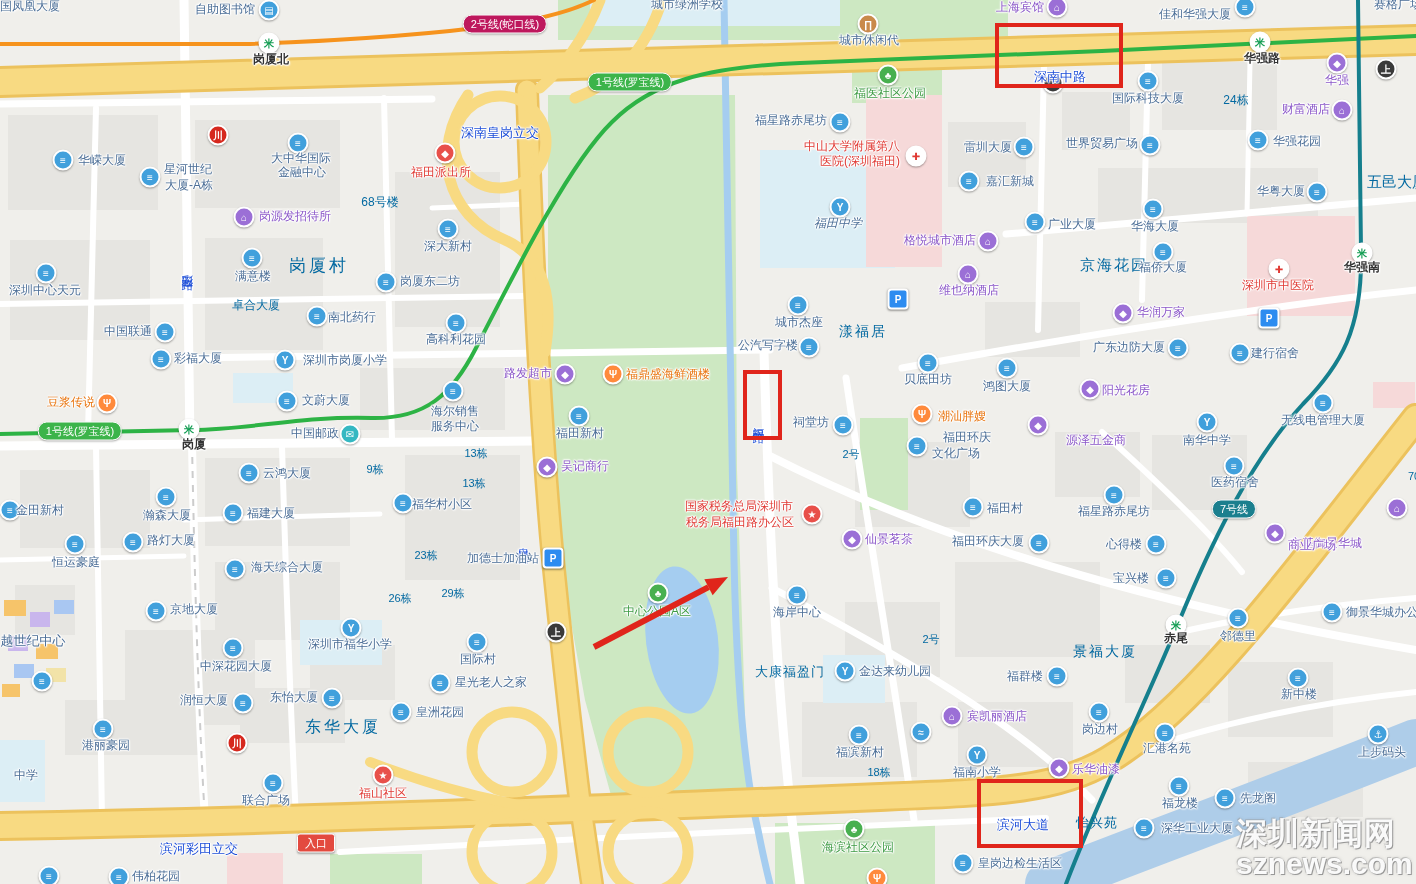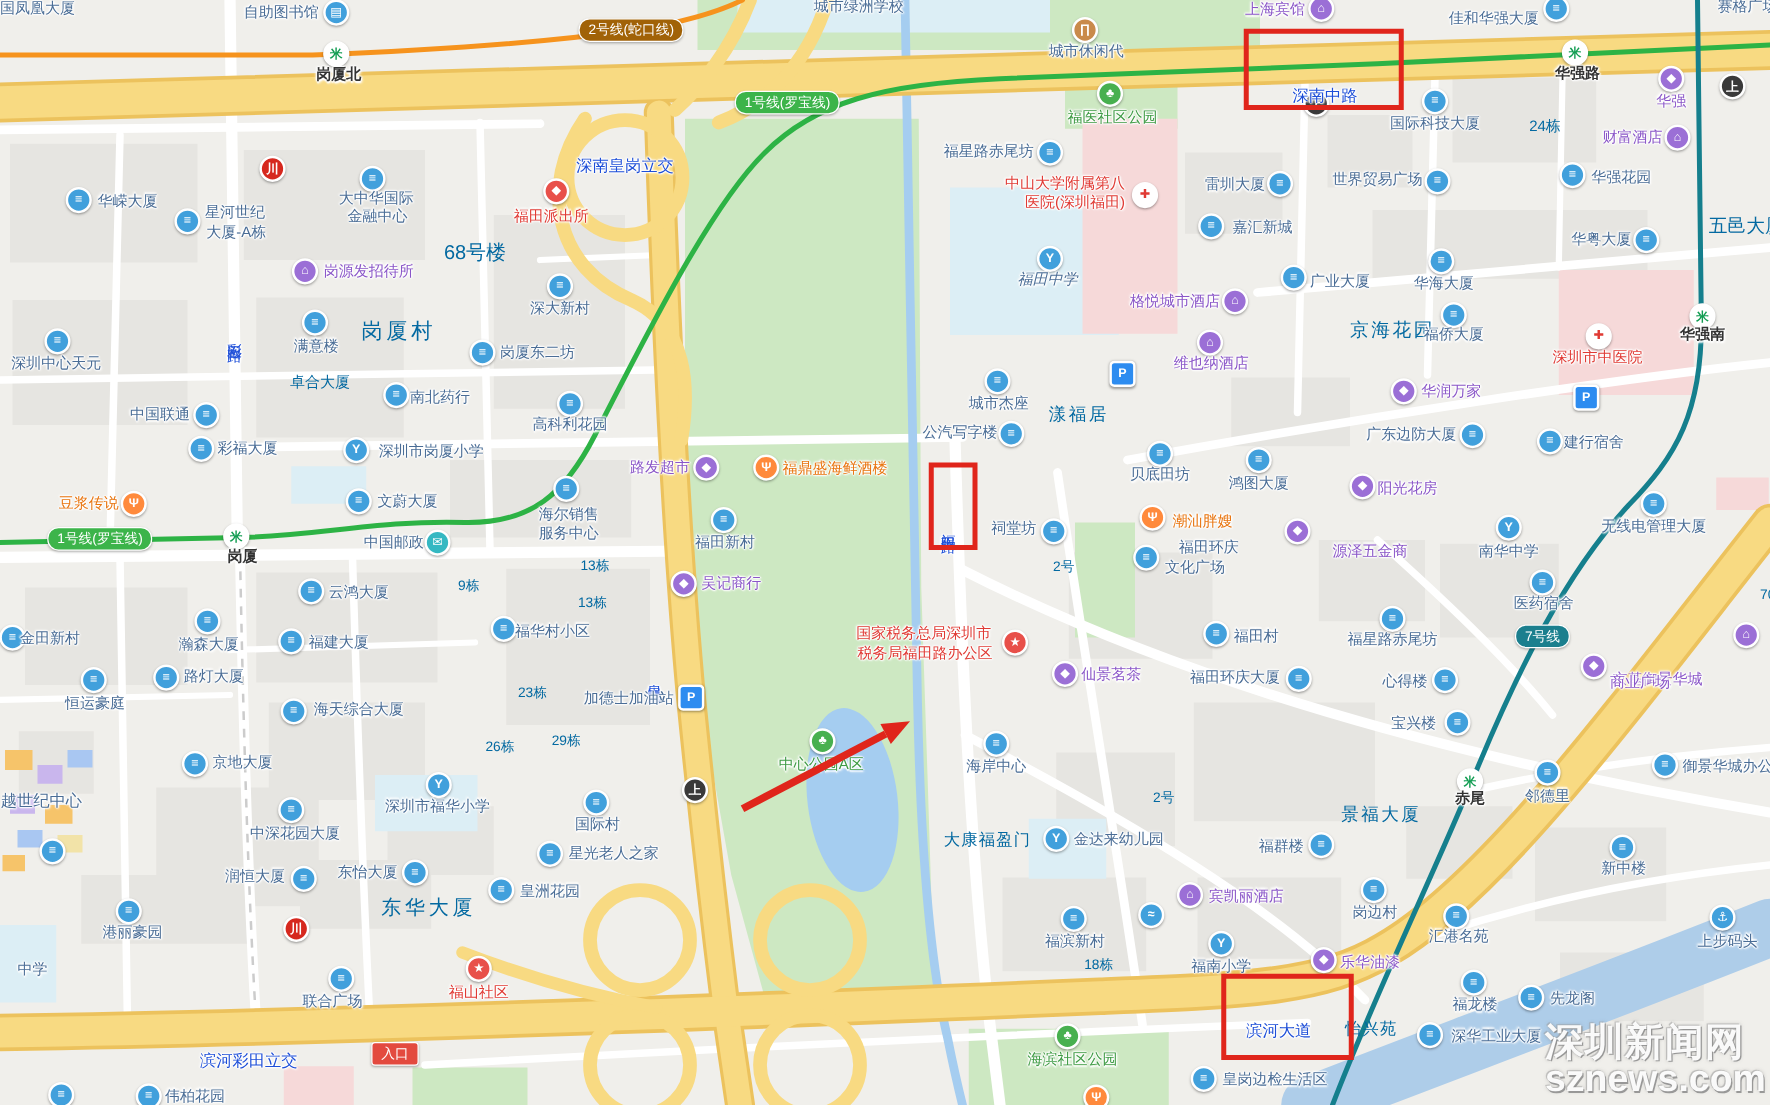--- a/index.html
+++ b/index.html
@@ -323,21 +323,21 @@
     <div class="lbl std" style="left: 301px; top: 159px;">大中华国际</div>
     <div class="lbl std" style="left: 302px; top: 173px;">金融中心</div>
     <div class="lbl rd" style="left: 441px; top: 173px;">福田派出所</div>
     <div class="lbl rd" style="left: 852px; top: 147px;">中山大学附属第八</div>
     <div class="lbl rd" style="left: 860px; top: 162px;">医院(深圳福田)</div>
     <div class="lbl std" style="left: 988px; top: 148px;">雷圳大厦</div>
     <div class="lbl std" style="left: 1010px; top: 182px;">嘉汇新城</div>
     <div class="lbl std" style="left: 1281px; top: 192px;">华粤大厦</div>
     <div class="lbl ft left" style="left: 1367px; top: 182px; font-size: 15px;">五邑大厦</div>
     <div class="lbl pu" style="left: 295px; top: 217px;">岗源发招待所</div>
-    <div class="lbl ft" style="left: 380px; top: 203px; font-size: 16px;">68号楼</div>
+    <div class="lbl ft" style="left: 380px; top: 203px; font-size: 12px;">68号楼</div>
     <div class="lbl std" style="left: 448px; top: 247px;">深大新村</div>
     <div class="lbl ft" style="left: 319px; top: 266px; font-size: 17px; letter-spacing: 3px;">岗厦村</div>
     <div class="lbl std" style="left: 253px; top: 277px;">满意楼</div>
     <div class="lbl road v" style="left: 187px; top: 248px;">彩田路</div>
     <div class="lbl std" style="left: 45px; top: 291px;">深圳中心天元</div>
     <div class="lbl std" style="left: 838px; top: 224px; font-style: italic;">福田中学</div>
     <div class="lbl std" style="left: 1072px; top: 225px;">广业大厦</div>
     <div class="lbl std" style="left: 1155px; top: 227px;">华海大厦</div>
     <div class="lbl ft" style="left: 1114px; top: 265px; font-size: 15px; letter-spacing: 2px;">京海花园</div>
     <div class="lbl std" style="left: 1163px; top: 268px;">福侨大厦</div>
@@ -443,21 +443,21 @@
     <div class="lbl std" style="left: 266px; top: 801px;">联合广场</div>
     <div class="lbl road" style="left: 199px; top: 829px; font-size: 13px;">滨河彩田立交</div>
     <div class="lbl road" style="left: 1023px; top: 805px; font-size: 13px;">滨河大道</div>
     <div class="lbl std" style="left: 156px; top: 877px;">伟柏花园</div>
     <div class="lbl gr" style="left: 858px; top: 848px;">海滨社区公园</div>
     <div class="lbl std" style="left: 1020px; top: 864px;">皇岗边检生活区</div>
     <div class="lbl ft" style="left: 1097px; top: 823px; font-size: 13px; letter-spacing: 1px;">怡兴苑</div>
     <div class="lbl std" style="left: 1180px; top: 804px;">福龙楼</div>
     <div class="lbl std" style="left: 1258px; top: 799px;">先龙阁</div>
     <div class="lbl std" style="left: 1197px; top: 829px;">深华工业大厦</div>
-    <div class="badge" style="left: 505px; top: 24px; background: #a16207;">2号线(蛇口线)</div>
+    <div class="badge" style="left: 505px; top: 24px; background: #be185d;">2号线(蛇口线)</div>
     <div class="badge" style="left: 630px; top: 82px; background: rgb(60, 180, 74);">1号线(罗宝线)</div>
     <div class="badge" style="left: 80px; top: 431px; background: rgb(60, 180, 74);">1号线(罗宝线)</div>
     <div class="badge" style="left: 1234px; top: 509px; background: rgb(27, 127, 142);">7号线</div>
     <div class="badge" style="left: 316px; top: 843px; background: rgb(227, 74, 63); border-radius: 3px;">入口</div>
     <div class="rbox" style="left: 995px; top: 23px; width: 120px; height: 57px;"></div>
     <div class="rbox" style="left: 743px; top: 370px; width: 31px; height: 62px;"></div>
     <div class="rbox" style="left: 977px; top: 779px; width: 98px; height: 61px;"></div>
   </div>
 
 </body></html>

